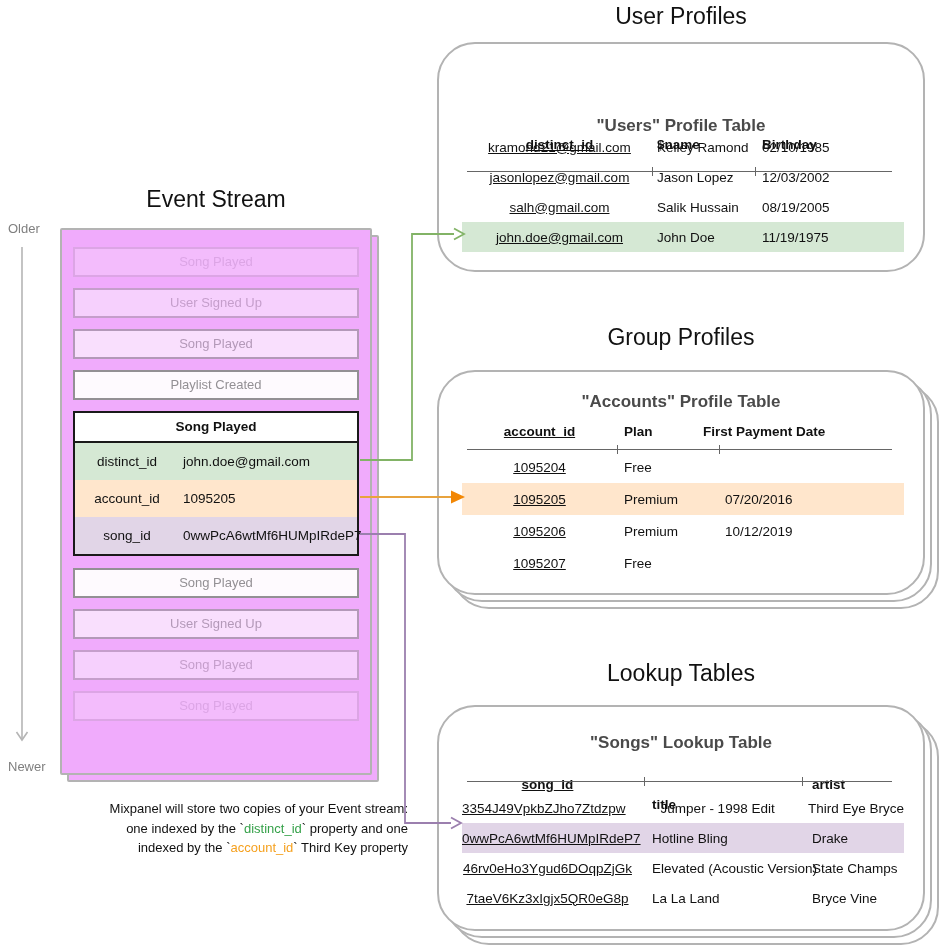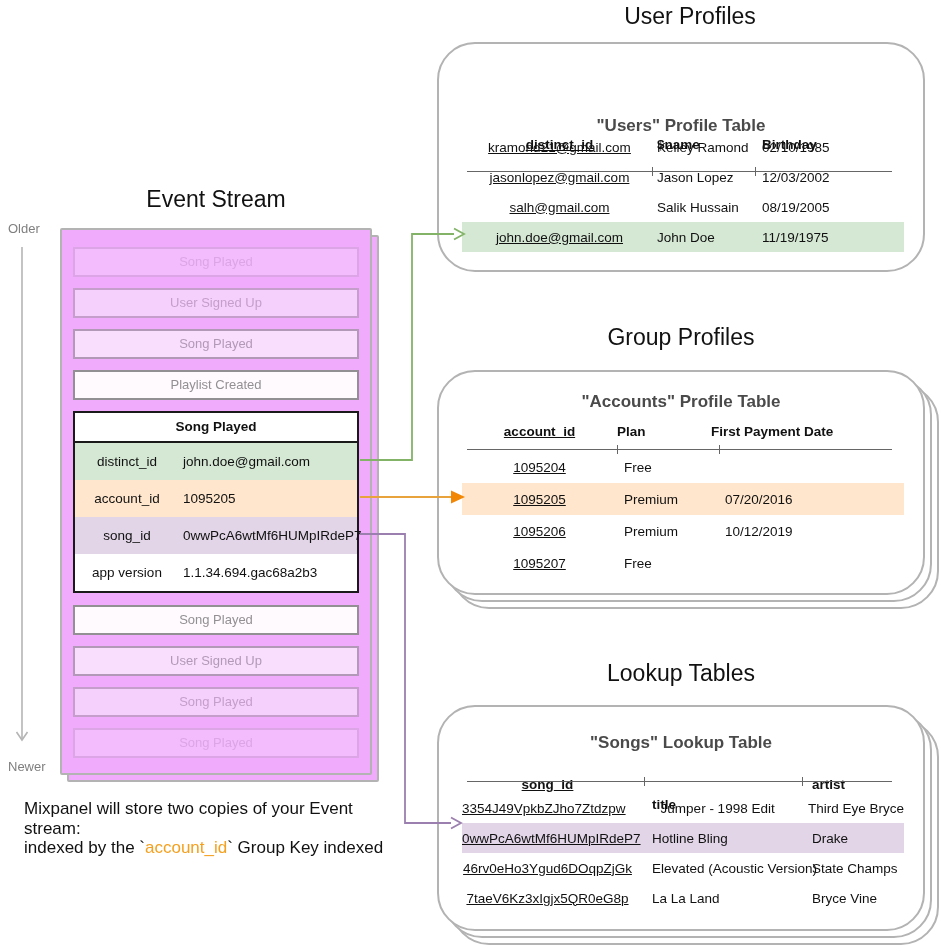--- a/index.html
+++ b/index.html
@@ -30,22 +30,22 @@
          text-align:center;font-size:13px;box-sizing:border-box;margin:0 0 11px 0;background:#fff;}
   .f1{opacity:.20}.f2{opacity:.44}.f3{opacity:.62}.f4{opacity:.95}
   .edetail{border:2px solid #1a1a1a;box-sizing:border-box;margin-bottom:12px;background:#fff;}
   .edetail-head{height:28px;line-height:28px;border-bottom:2px solid #1a1a1a;
                 text-align:center;font-weight:bold;font-size:13.5px;color:#111;}
   .erow{display:flex;align-items:center;height:37px;font-size:13.5px;color:#111;}
   .ekey{width:104px;text-align:center;flex:none;}
   .eval{padding-left:4px;white-space:nowrap;}
 
   .axis-label{position:absolute;font-size:13px;color:#7f7f7f;}
-  .caption{position:absolute;left:24px;top:799px;width:384px;text-align:left;
-           font-size:17px;line-height:19.5px;color:#111;}
+  .caption{position:absolute;left:24px;top:799px;width:384px;text-align:right;
+           font-size:13px;line-height:19.5px;color:#111;}
   .cap-green{color:var(--caption-green);}
   .cap-orange{color:var(--caption-orange);}
 
   #overlay{position:absolute;left:0;top:0;z-index:20;pointer-events:none;}
 </style>
 </head>
 <body>
 
 <div id="canvas" style="--box-border: #b3b3b3; --green-stroke: #82b366; --orange-stroke: #e8a33d; --orange-arrow: #f28705; --purple-stroke: #9b7fae; --timeline-gray: #b5b5b5; --caption-green: #35a149; --caption-orange: #f5a01e;">
 
@@ -71,36 +71,32 @@
             <div class="eval">john.doe@gmail.com</div>
           </div>
           <div class="erow" style="background: rgb(255, 230, 204);">
             <div class="ekey">account_id</div>
             <div class="eval">1095205</div>
           </div>
           <div class="erow" style="background: rgb(225, 213, 231);">
             <div class="ekey">song_id</div>
             <div class="eval">0wwPcA6wtMf6HUMpIRdeP7</div>
           </div>
-          <div class="erow" style="background: rgb(255, 255, 255);">
-            <div class="ekey">app version</div>
-            <div class="eval">1.1.34.694.gac68a2b3</div>
-          </div>
         </div>
     </div>
 
     <div id="ghosts-bottom">
         <div class="ghost f4">Song Played</div>
         <div class="ghost f3">User Signed Up</div>
         <div class="ghost f2">Song Played</div>
         <div class="ghost f1">Song Played</div>
       </div>
   </div>
 
-  <div class="section-title" style="left:446px;top:3px;width:488px;">User Profiles</div>
+  <div class="section-title" style="left:437px;top:3px;width:488px;">User Profiles</div>
   <div class="pbox mainbox" style="left:437px;top:42px;width:488px;height:230px;">
     <div class="table-title" style="top:72px;">"Users" Profile Table</div>
     <div class="rows" id="users-head" style="top:93px;">
         <div class="thead-row">
           <div class="cell c-center c-under" style="width: 195px;">distinct_id</div>
           <div class="cell " style="width: 105px;">$name</div>
           <div class="cell ">Birthday</div>
         </div>
       </div>
     <div class="rule" style="left:28px;top:127px;width:425px;"></div>
@@ -131,21 +127,21 @@
   </div>
 
   <div class="section-title" style="left:437px;top:324px;width:488px;">Group Profiles</div>
   <div class="pbox layer" style="left:451px;top:384px;width:488px;height:225px;"></div>
   <div class="pbox layer" style="left:444px;top:377px;width:488px;height:225px;"></div>
   <div class="pbox mainbox" style="left:437px;top:370px;width:488px;height:225px;">
     <div class="table-title" style="top:20px;">"Accounts" Profile Table</div>
     <div class="rows" id="accounts-head" style="top:52px;">
         <div class="thead-row">
           <div class="cell c-center c-under" style="width: 155px;">account_id</div>
-          <div class="cell " style="width: 94px; ">Plan</div>
+          <div class="cell " style="width: 79px; margin-left: 7px;">Plan</div>
           <div class="cell ">First Payment Date</div>
         </div>
       </div>
     <div class="rule" style="left:28px;top:77px;width:425px;"></div>
     <div class="tick" style="left:178px;top:73px;"></div>
     <div class="tick" style="left:280px;top:73px;"></div>
     <div class="rows" id="accounts-rows" style="top:79px;">
         <div class="trow" style="height: 32px;">
           <div class="cell c-center c-under" style="width: 155px;">1095204</div>
           <div class="cell " style="width: 101px; margin-left: 7px;">Free</div>
@@ -203,21 +199,22 @@
         <div class="trow" style="height: 30px;">
           <div class="cell c-center c-under" style="width: 171px;">7taeV6Kz3xIgjx5QR0eG8p</div>
           <div class="cell " style="width: 160px; margin-left: 19px;">La La Land</div>
           <div class="cell ">Bryce Vine</div>
         </div>
       </div>
   </div>
 
   <div class="caption">
     <div><span>Mixpanel will store two copies of your Event stream:</span></div>
-    <div><span>indexed by the `</span><span class="cap-orange">account_id</span><span>` Group Key indexed</span></div>
+    <div><span>one indexed by the `</span><span class="cap-green">distinct_id</span><span>` property and one</span></div>
+    <div><span>indexed by the `</span><span class="cap-orange">account_id</span><span>` Third Key property</span></div>
   </div>
 
   <svg id="overlay" width="941" height="951" viewBox="0 0 941 951">
 
     <path d="M22,247 V740" stroke="var(--timeline-gray)" stroke-width="1.6" fill="none"></path>
     <path d="M16.5,732 L22,740 L27.5,732" stroke="var(--timeline-gray)" stroke-width="1.6" fill="none"></path>
 
     <path d="M360,460 H412 V234 H454" stroke="var(--green-stroke)" stroke-width="1.8" fill="none"></path>
     <path d="M454,228.5 L464,234 L454,239.5" stroke="var(--green-stroke)" stroke-width="1.8" fill="none"></path>
 

